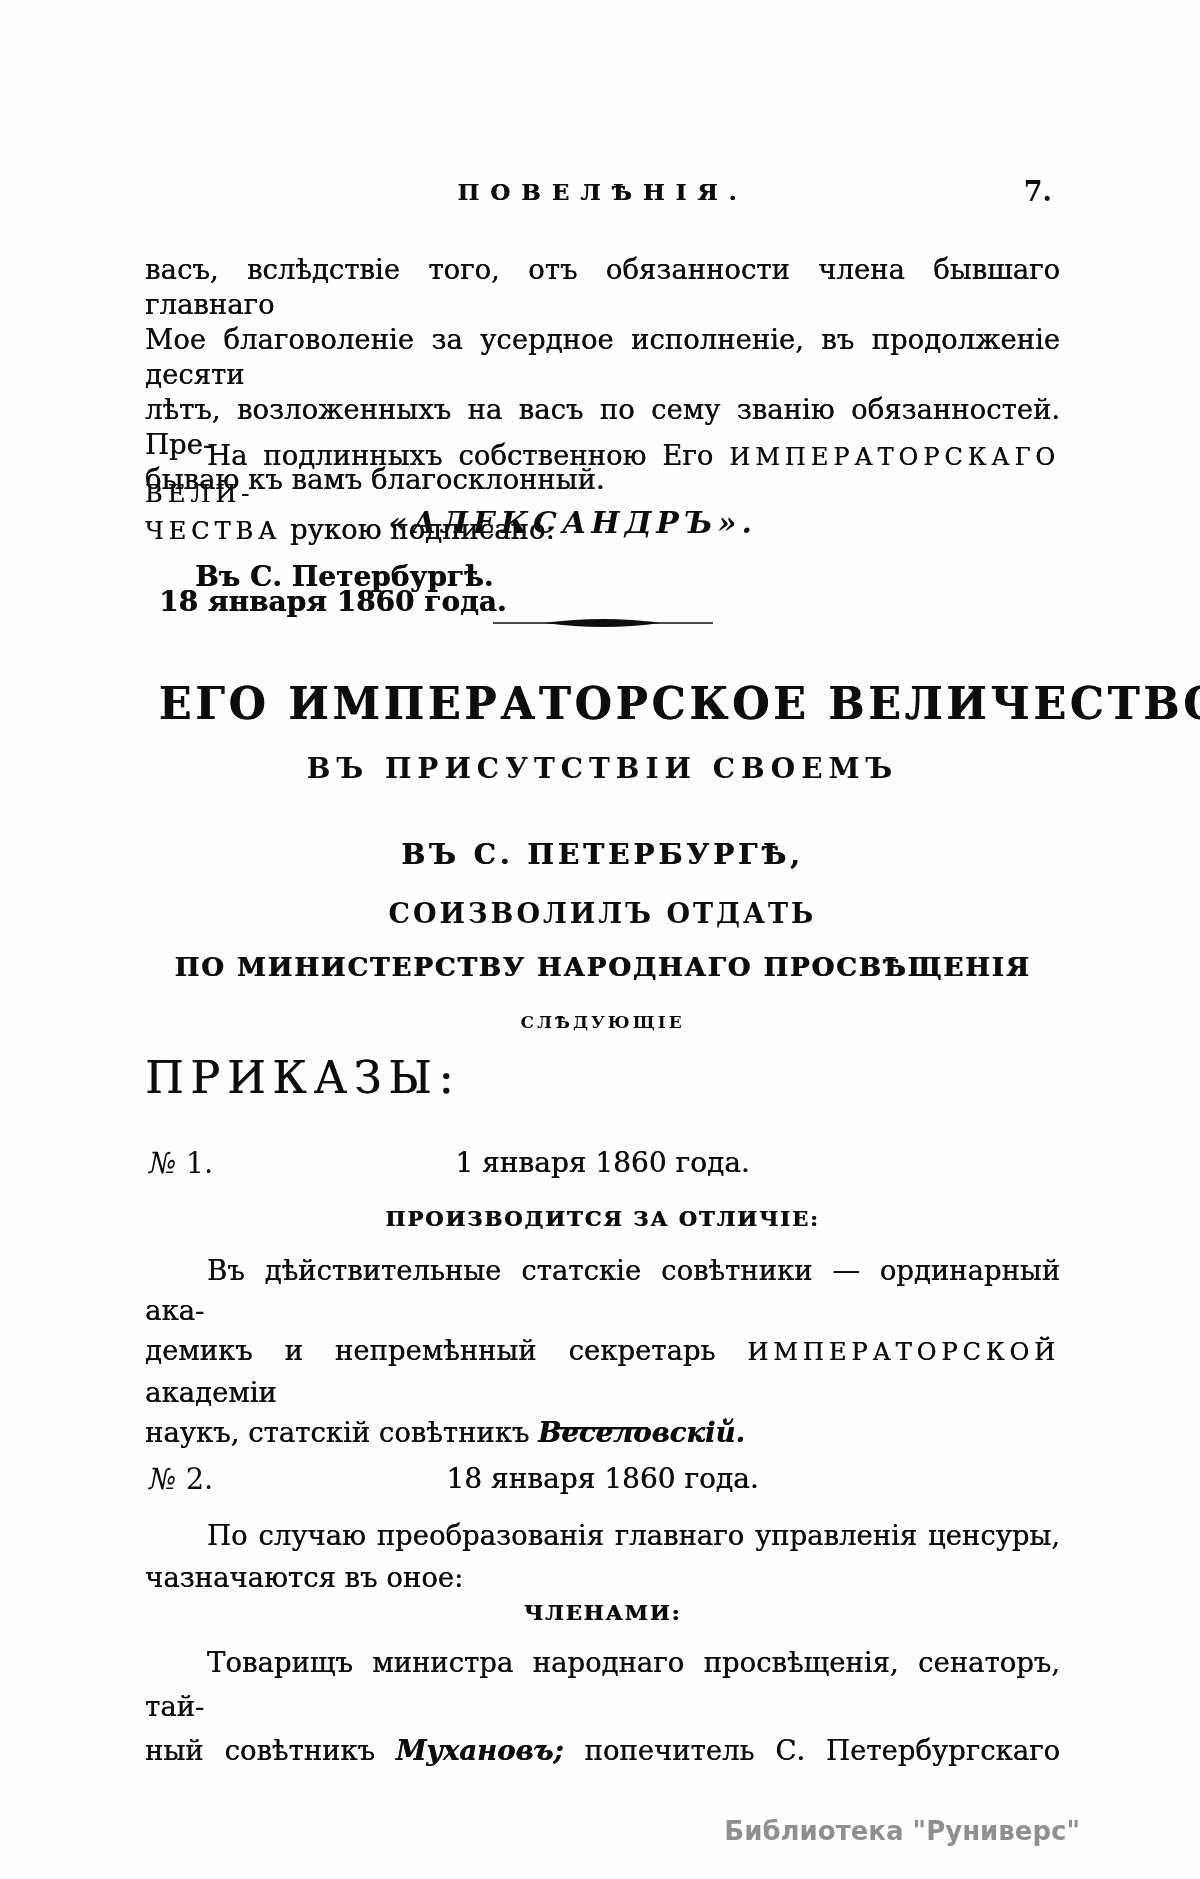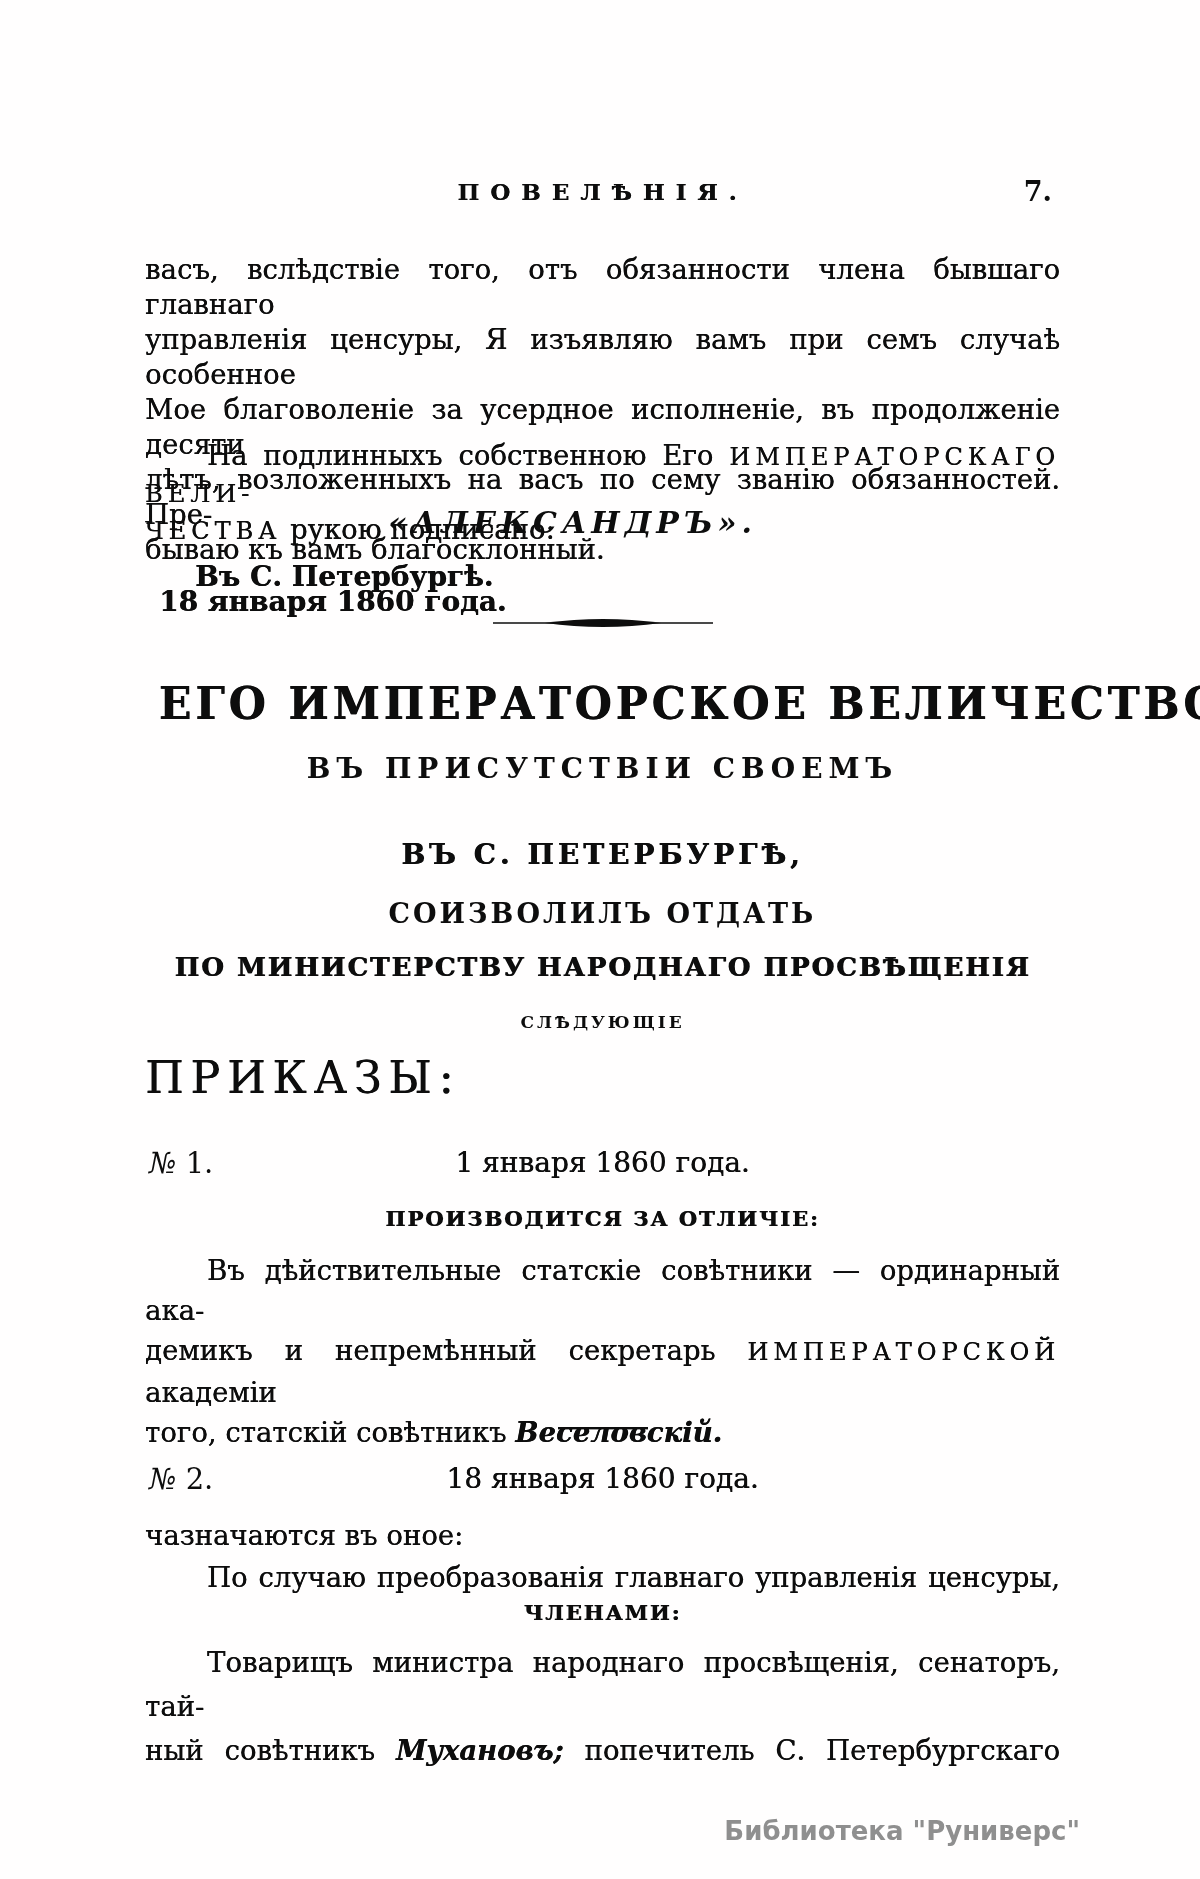--- a/index.html
+++ b/index.html
@@ -95,21 +95,20 @@
 
 <div class="page">
 
   <header class="abs col running-head">
     <span class="rh-title">ПОВЕЛѢНІЯ.</span>
     <span class="rh-num">7.</span>
   </header>
 
   <section class="abs col para1">
     <div class="bl j">васъ, вслѣдствіе того, отъ обязанности члена бывшаго главнаго</div>
-    <div class="bl j">управленія ценсуры, Я изъявляю вамъ при семъ случаѣ особенное</div>
     <div class="bl j">Мое благоволеніе за усердное исполненіе, въ продолженіе десяти</div>
     <div class="bl j">лѣтъ, возложенныхъ на васъ по сему званію обязанностей. Пре-</div>
     <div class="bl l">бываю къ вамъ благосклонный.</div>
   </section>
 
   <section class="abs col para2">
     <div class="bl j ind"><span>На подлинныхъ собственною Его </span><span class="sc">ИМПЕРАТОРСКАГО ВЕЛИ-</span></div>
     <div class="bl l"><span class="sc">ЧЕСТВА</span><span> рукою подписано:</span></div>
   </section>
 
@@ -134,36 +133,36 @@
   <h1 class="abs col h-orders" style="margin:0;">ПРИКАЗЫ:</h1>
 
   <div class="abs col order-row row1">
     <span class="order-no"><span class="nosign">№</span> <span>1.</span></span>
     <span class="order-date">1 января 1860 года.</span>
   </div>
   <div class="abs col h-small h-distinction">ПРОИЗВОДИТСЯ ЗА ОТЛИЧІЕ:</div>
   <section class="abs col p-order1 lh40">
     <div class="bl j ind">Въ дѣйствительные статскіе совѣтники — ординарный ака-</div>
     <div class="bl j"><span>демикъ и непремѣнный секретарь </span><span class="sc">ИМПЕРАТОРСКОЙ</span><span> академіи</span></div>
-    <div class="bl l"><span>того, статскій совѣтникъ </span><span class="name">Веселовскій.</span></div>
+    <div class="bl l"><span>наукъ, статскій совѣтникъ </span><span class="name">Веселовскій.</span></div>
   </section>
 
   <div class="abs col divider2">
     <svg width="90" height="6" viewBox="0 0 90 6">
       <rect x="0" y="2" width="90" height="2.4" fill="#0d0d0d"></rect>
     </svg>
   </div>
 
   <div class="abs col order-row row2">
     <span class="order-no"><span class="nosign">№</span> <span>2.</span></span>
     <span class="order-date">18 января 1860 года.</span>
   </div>
   <section class="abs col p-order2 lh42">
+    <div class="bl j ind">По случаю преобразованія главнаго управленія ценсуры,</div>
     <div class="bl l">чазначаются въ оное:</div>
-    <div class="bl j ind">По случаю преобразованія главнаго управленія ценсуры,</div>
   </section>
   <div class="abs col h-small h-members">ЧЛЕНАМИ:</div>
   <section class="abs col p-members lh44">
     <div class="bl j ind">Товарищъ министра народнаго просвѣщенія, сенаторъ, тай-</div>
     <div class="bl j"><span>ный совѣтникъ </span><span class="name">Мухановъ;</span><span> попечитель С. Петербургскаго</span></div>
   </section>
 
   <div class="abs watermark">Библиотека "Руниверс"</div>
 
 </div>

